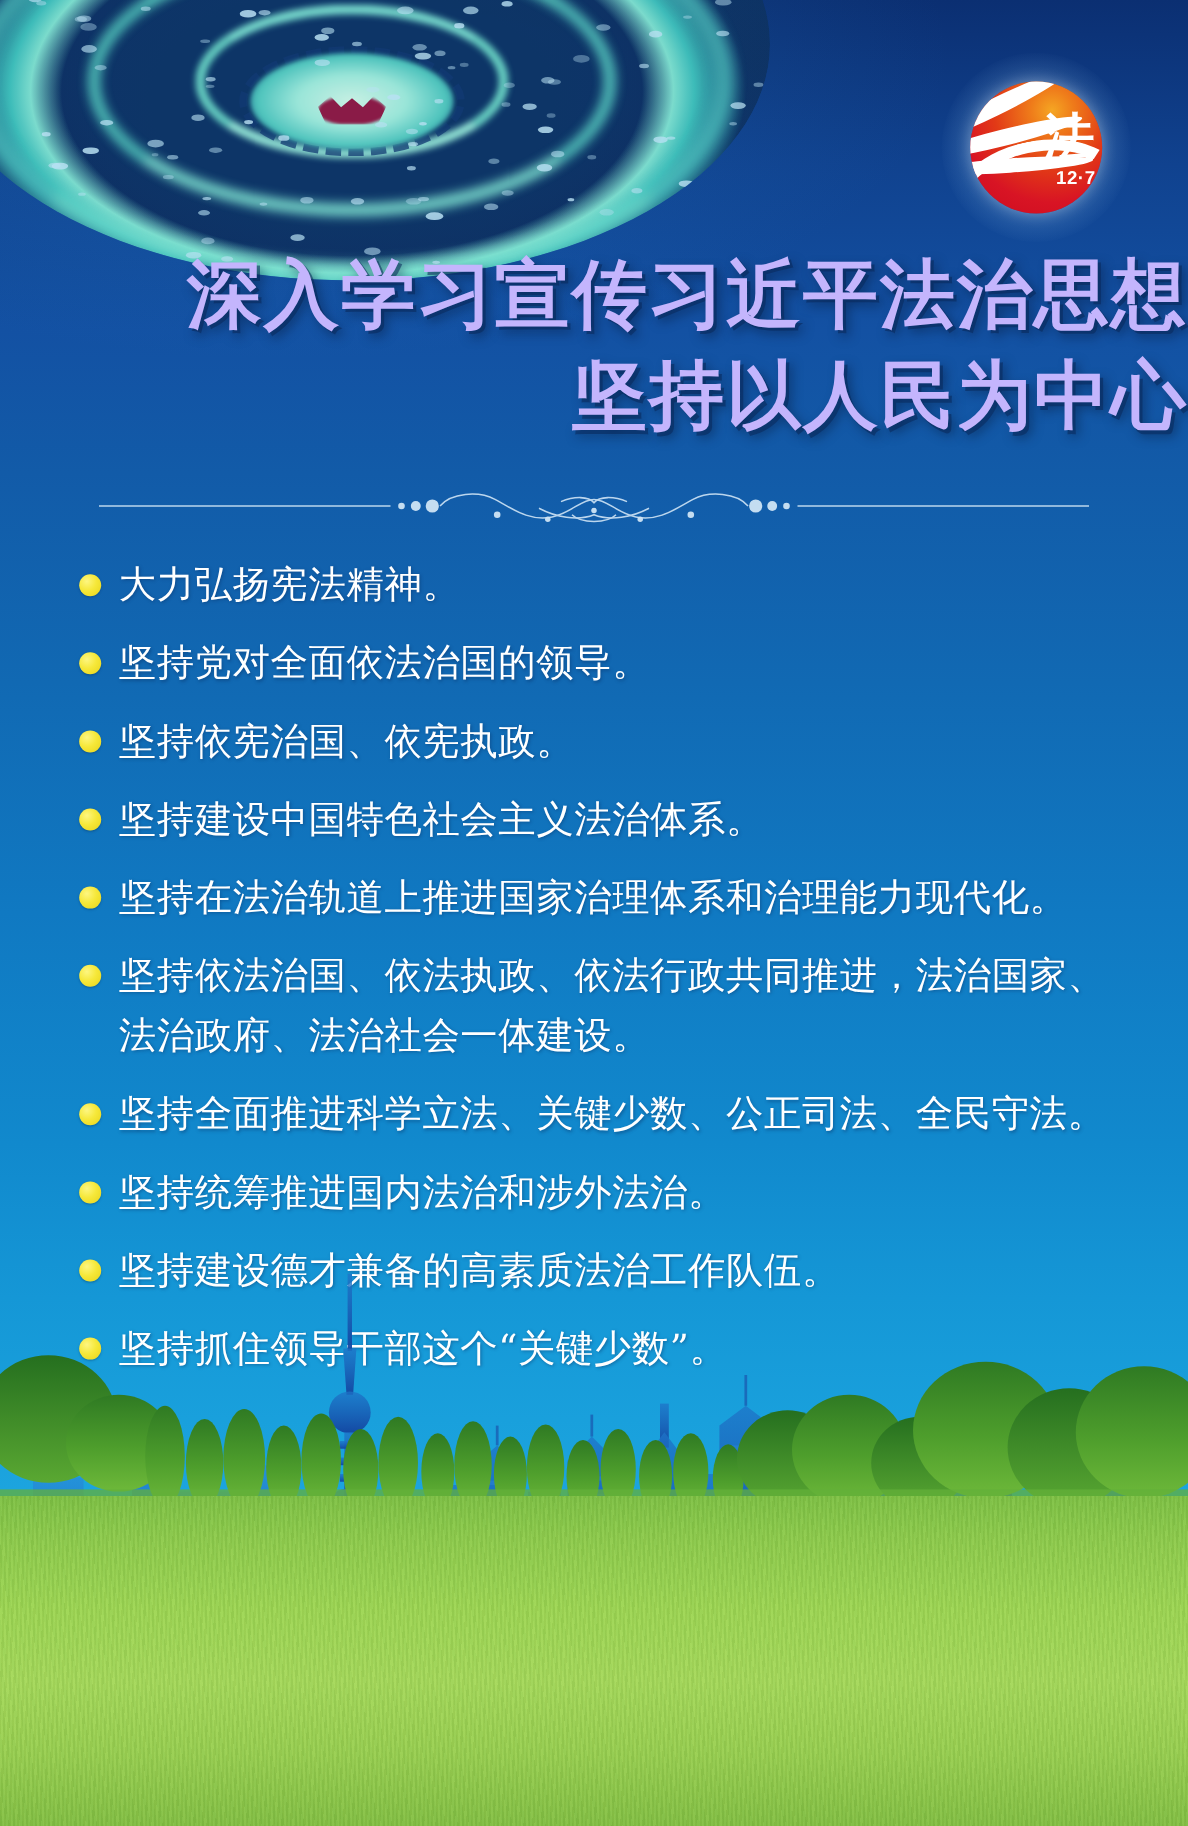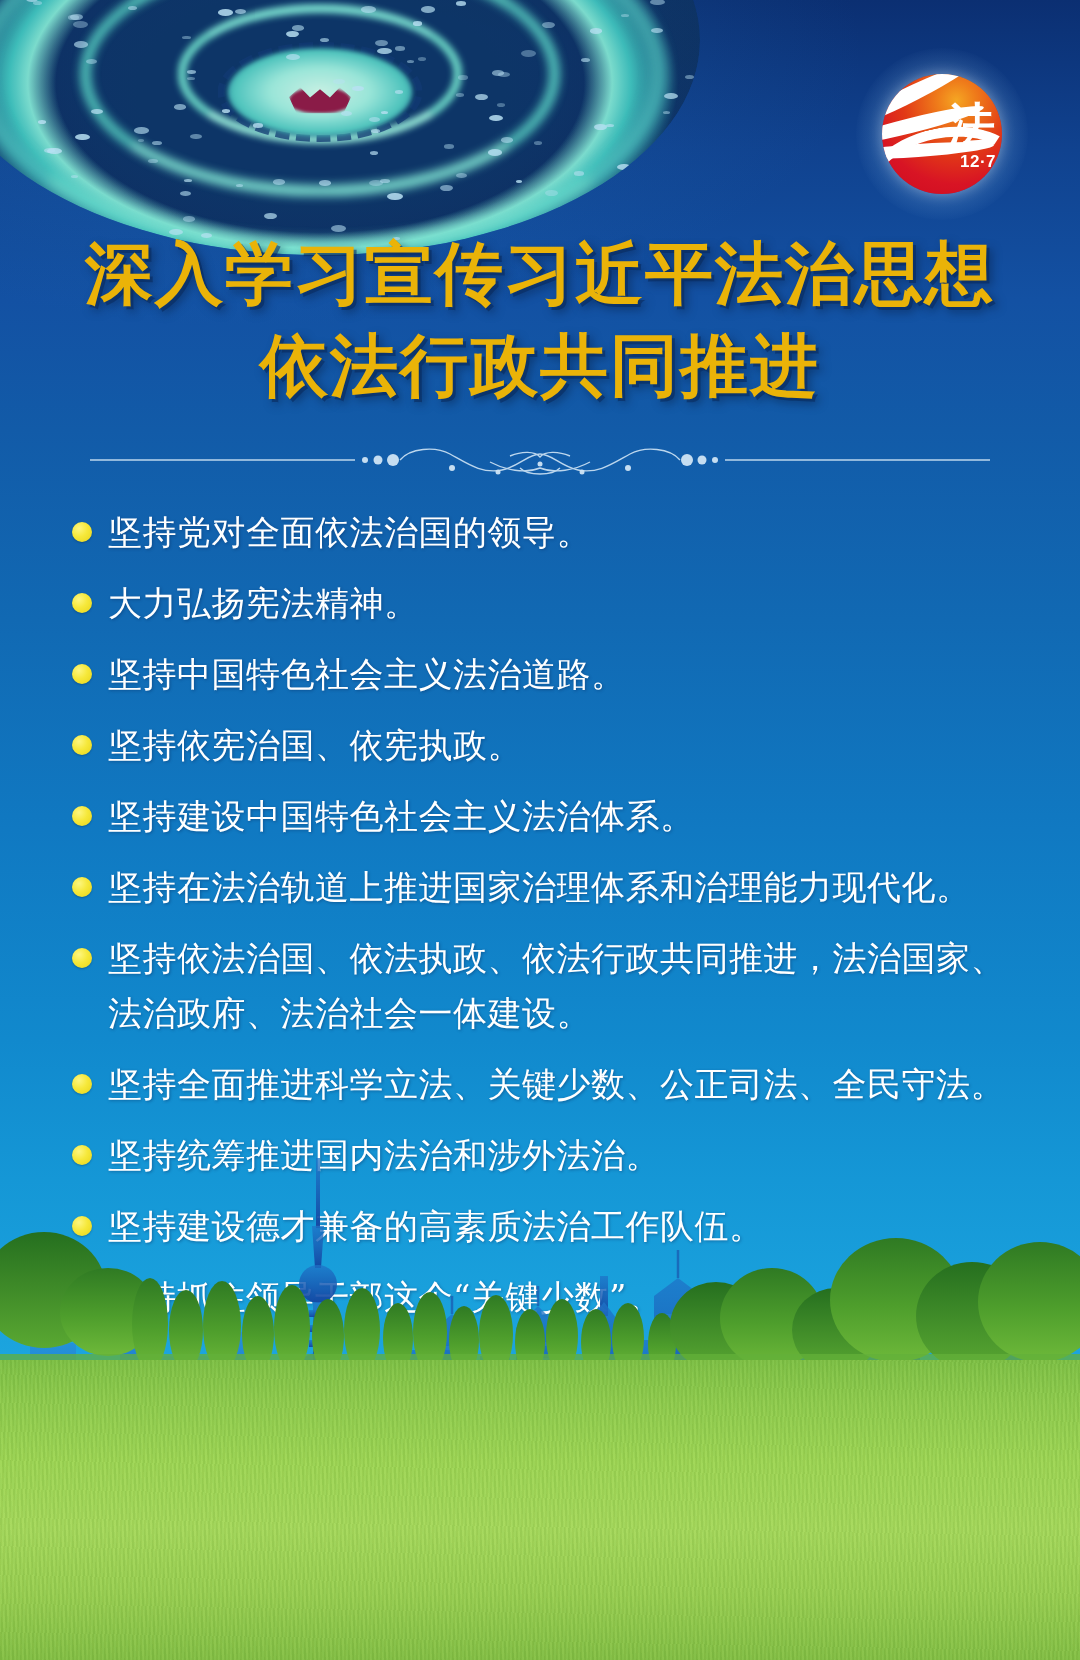--- a/index.html
+++ b/index.html
@@ -154,27 +154,28 @@
     letter-spacing:.5px;
   }
 
   
   .title-block {
     position:absolute;
     left:0; right:0; top:228px;
     text-align:center;
   }
   .title-line {
-    font-family:Liberation Serif, serif;
+    font-family:Liberation Mono, monospace;
     font-weight:bold;
-    color:#eab308;
+    color:#c4b5fd;
     letter-spacing:2px;
     text-shadow:
       3px 3px 0 rgba(10,40,90,.55),
       5px 5px 10px rgba(5,25,60,.5);
+    text-align: right;
   }
   .title-l1 { font-size:68px; line-height:92px; }
   .title-l2 { font-size:68px; line-height:92px; }
 
   
   .divider {
     position:absolute;
     left:0; right:0; top:434px;
     height:46px;
     display:flex; align-items:center; justify-content:center;
@@ -393,21 +394,21 @@
       <span class="stripe st2"></span>
       <span class="stripe st3"></span>
       <span class="logo-arc"></span>
       <span class="logo-char">法</span>
       <span class="logo-date">12·7</span>
     </div>
   </div>
 
   <div class="title-block">
     <div class="title-line title-l1">深入学习宣传习近平法治思想</div>
-    <div class="title-line title-l2">依法行政共同推进</div>
+    <div class="title-line title-l2">坚持以人民为中心</div>
   </div>
 
   <div class="divider">
     <svg width="900" height="46" viewBox="0 0 900 46" fill="none">
       <g stroke="#cfe4f5" stroke-width="1.4" fill="none" opacity="0.9">
         <line x1="0" y1="26" x2="265" y2="26"></line>
         <line x1="635" y1="26" x2="900" y2="26"></line>
         <path d="M310 26 C320 14, 345 12, 360 20 C378 30, 392 40, 412 36 C430 32, 438 20, 450 20"></path>
         <path d="M590 26 C580 14, 555 12, 540 20 C522 30, 508 40, 488 36 C470 32, 462 20, 450 20"></path>
         <path d="M400 28 C415 36, 435 40, 450 34 C465 40, 485 36, 500 28"></path>
@@ -426,29 +427,25 @@
         <circle cx="408" cy="38" r="2.5"></circle>
         <circle cx="492" cy="38" r="2.5"></circle>
         <circle cx="450" cy="30" r="2.5"></circle>
       </g>
     </svg>
   </div>
 
   <div class="list" id="principles-list">
       <div class="item">
         <span class="bullet"></span>
+        <span class="item-text">大力弘扬宪法精神。</span>
+      </div>
+      <div class="item">
+        <span class="bullet"></span>
         <span class="item-text">坚持党对全面依法治国的领导。</span>
-      </div>
-      <div class="item">
-        <span class="bullet"></span>
-        <span class="item-text">大力弘扬宪法精神。</span>
-      </div>
-      <div class="item">
-        <span class="bullet"></span>
-        <span class="item-text">坚持中国特色社会主义法治道路。</span>
       </div>
       <div class="item">
         <span class="bullet"></span>
         <span class="item-text">坚持依宪治国、依宪执政。</span>
       </div>
       <div class="item">
         <span class="bullet"></span>
         <span class="item-text">坚持建设中国特色社会主义法治体系。</span>
       </div>
       <div class="item">

